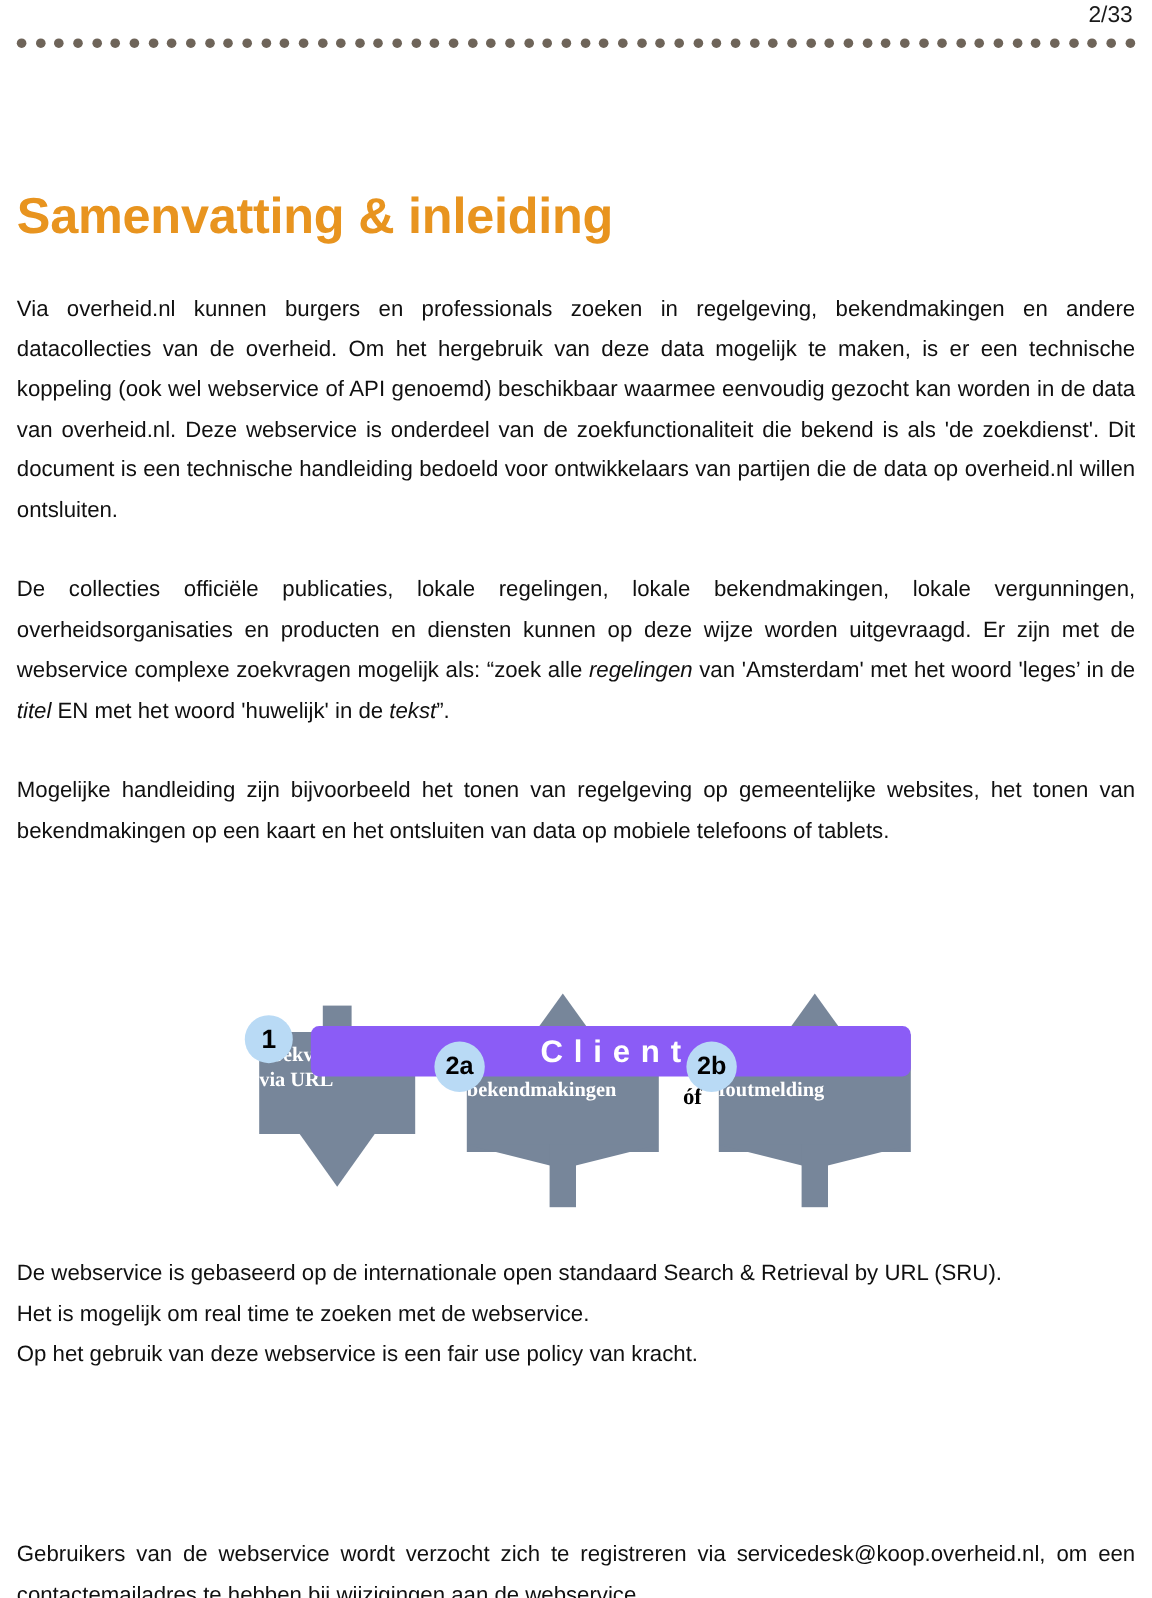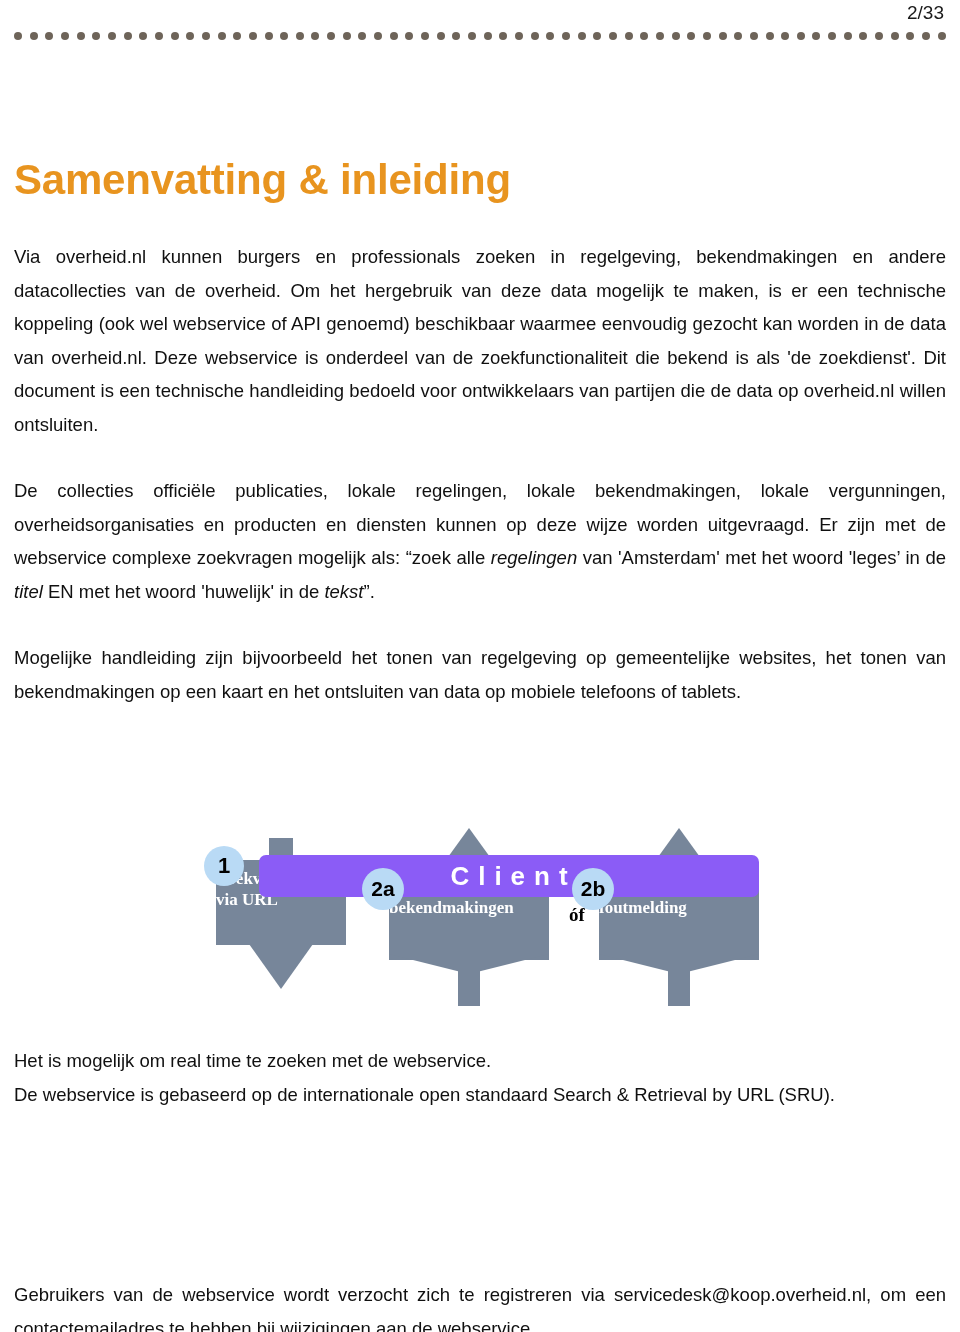--- a/index.html
+++ b/index.html
@@ -365,22 +365,23 @@
 
       <div class="badge badge-1">1</div>
       <div class="badge badge-2a">2a</div>
       <div class="badge badge-2b">2b</div>
 
       <div class="of-text">óf</div>
     </div>
   </div>
 
   <div class="lower">
+    <p class="body nojust"><span>De webservice is gebaseerd op de </span><b>internationale open standaard</b><span> Search &amp; Retrieval by URL (SRU).</span></p>
     <p class="body nojust"><span>Het is mogelijk om </span><b>real time</b><span> te zoeken met de webservice.</span></p>
-    <p class="body nojust"><span>De webservice is gebaseerd op de </span><b>internationale open standaard</b><span> Search &amp; Retrieval by URL (SRU).</span></p>
+    <p class="body nojust"><span>Op het gebruik van deze webservice is een </span><b>fair use policy</b><span> van kracht.</span></p>
   </div>
 
 
   <div class="lower3">
     <p class="body"><span>Gebruikers van de webservice wordt verzocht zich te registreren via servicedesk@koop.overheid.nl, om een contactemailadres te hebben bij wijzigingen aan de webservice.</span></p>
   </div>
 
 </div>
 
 </body></html>

